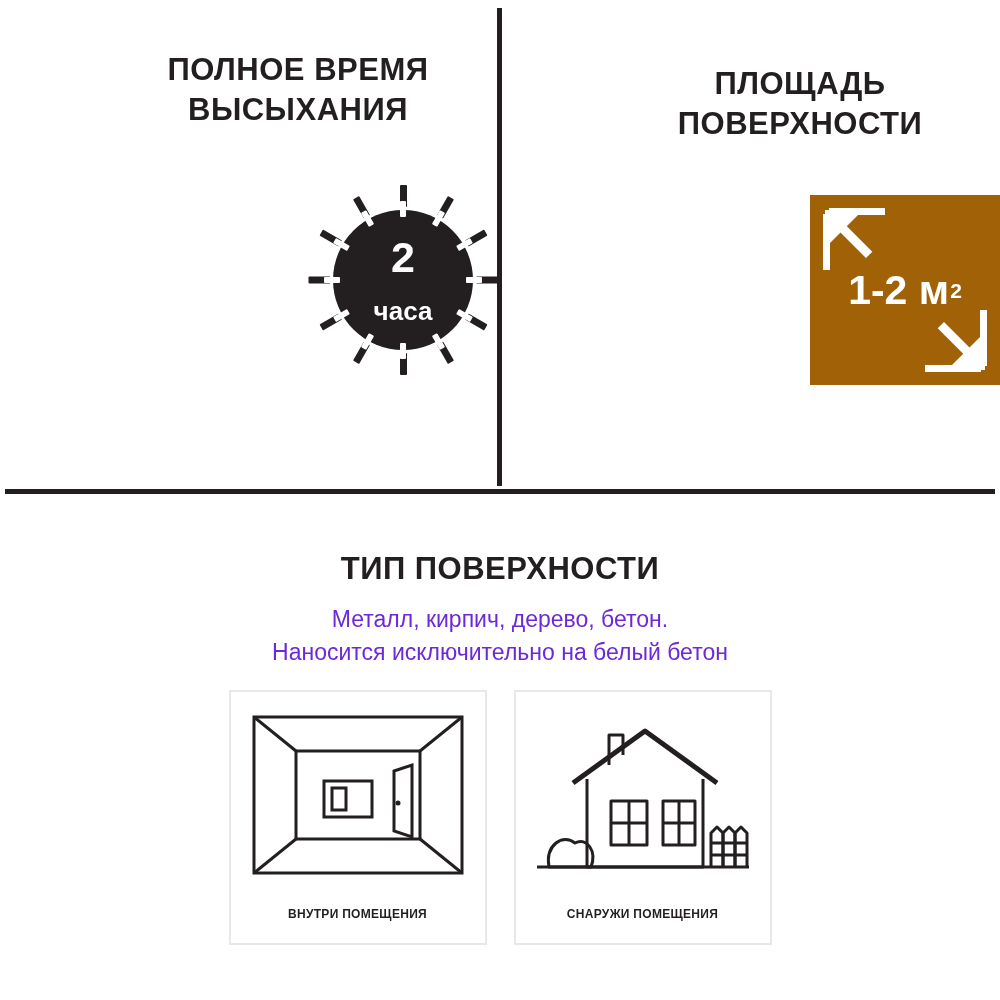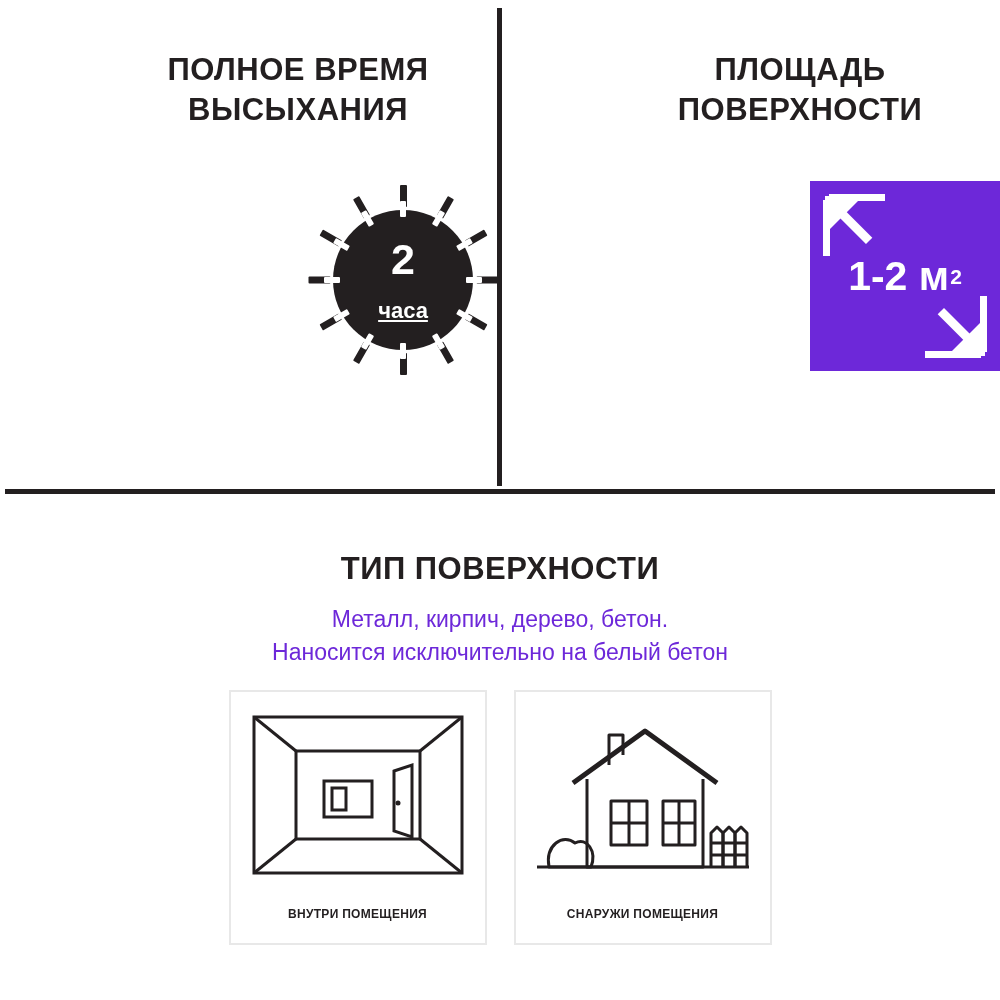--- a/index.html
+++ b/index.html
@@ -77,21 +77,21 @@
     text-align: center;
     text-transform: uppercase;
     color: #231f20;
     margin: 0;
   }
   .cell-left .cell-title {
     margin-top: 50px;
     width: 400px;
   }
   .cell-right .cell-title {
-    margin-top: 50px;
+    margin-top: 64px;
     width: 400px;
   }
 
   
   .clock-wrap {
     position: relative;
     margin-top: 56px;
     width: 190px;
     height: 190px;
   }
@@ -144,33 +144,32 @@
     color: #ffffff;
     z-index: 4;
   }
   .clock-num {
     font-weight: bold;
     font-size: 43px;
     line-height: 1;
   }
   .clock-unit {
     font-weight: bold;
-    font-size: 22px;
+    font-size: 26px;
     line-height: 1.1;
     margin-top: 18px;
-    text-decoration: underline;
   }
 
   
   .area-box {
     position: relative;
     margin-top: 52px;
     width: 190px;
     height: 190px;
-    background: #6d28d9;
+    background: #a16207;
   }
   .area-text {
     position: absolute;
     left: 0;
     top: 0;
     width: 190px;
     height: 190px;
     display: flex;
     align-items: center;
     justify-content: center;

